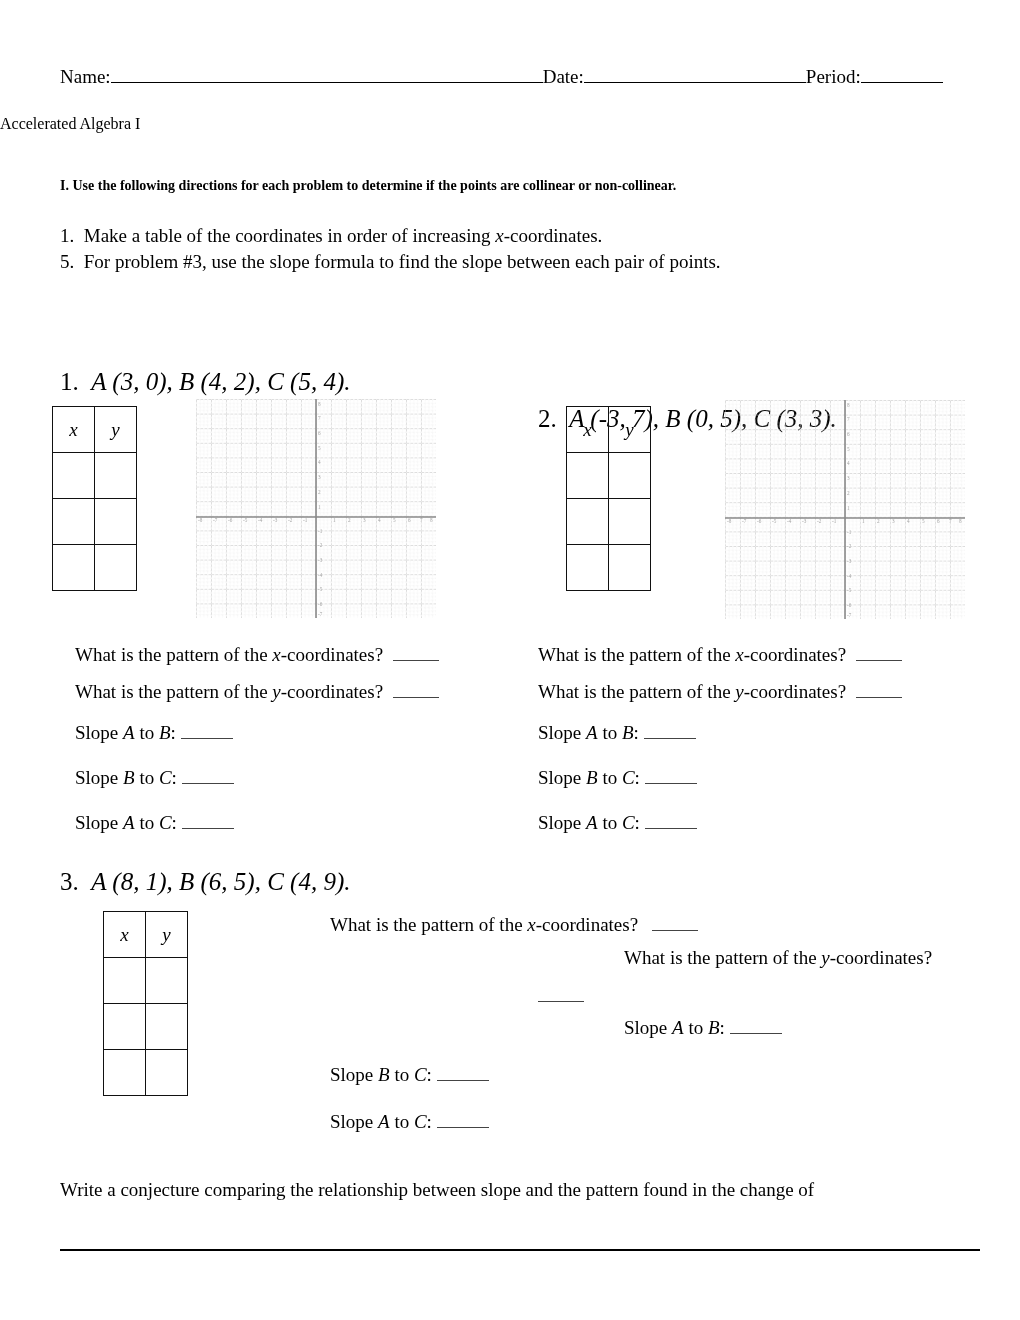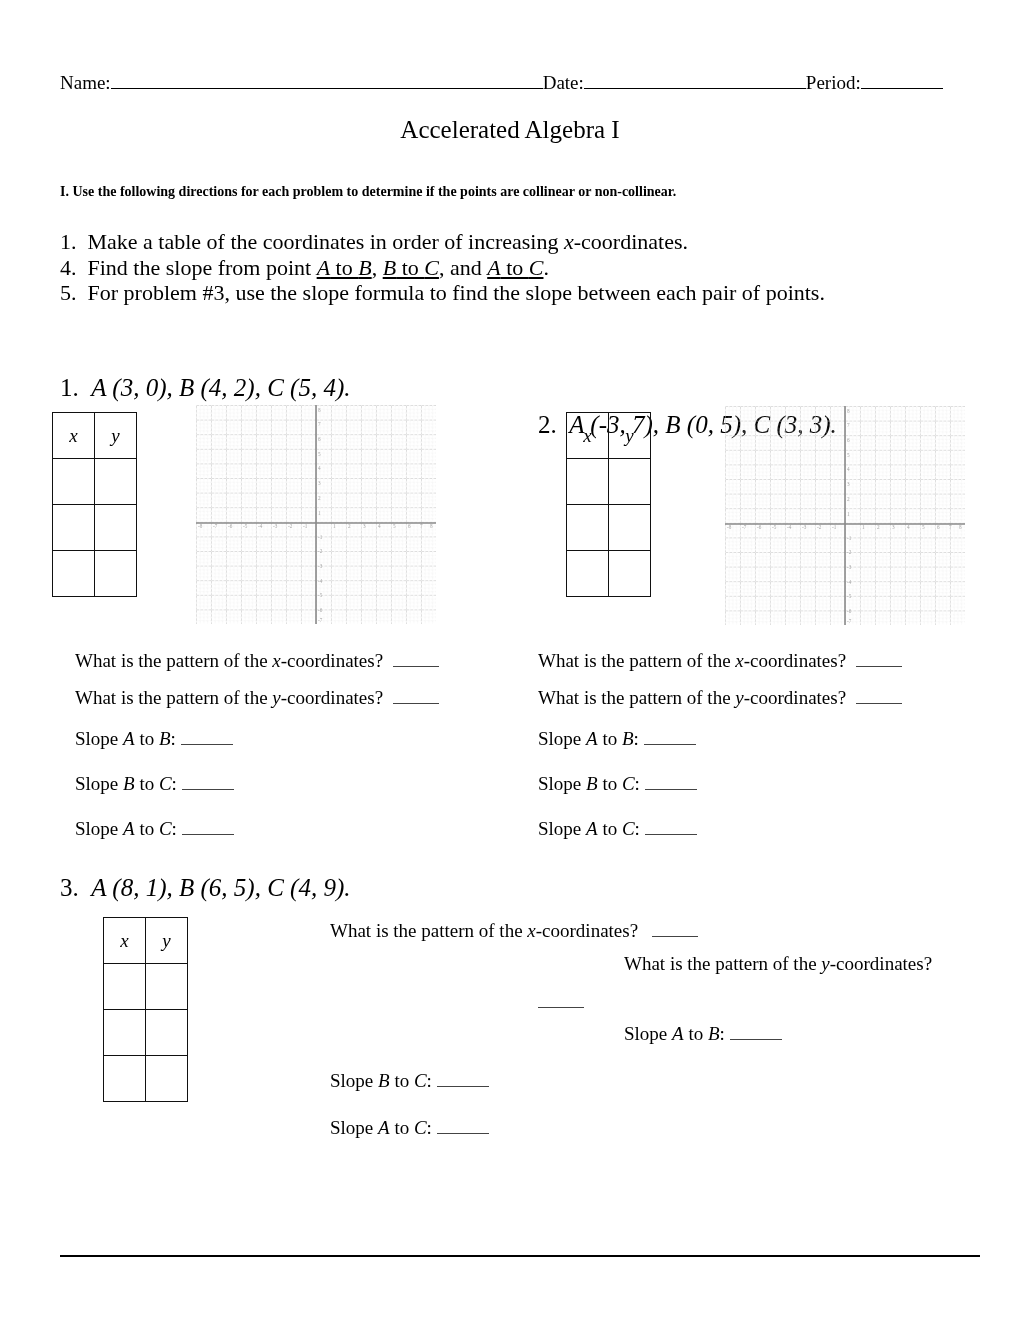--- a/index.html
+++ b/index.html
@@ -10,21 +10,21 @@
   body {
     width: 1020px;
     height: 1320px;
     position: relative;
     font-family: "Liberation Serif", "DejaVu Serif", serif;
     color: #000000;
     overflow: hidden;
   }
   .page {
     position: absolute;
-    left: 0; top: 12px;
+    left: 0; top: 6px;
     width: 1020px;
     height: 1124px;
   }
 
   
   .idline {
     position: absolute;
     left: 60px;
     top: 58px;
     width: 905px;
@@ -40,41 +40,41 @@
   .rule-name { width: 432px; }
   .rule-date { width: 222px; }
   .rule-period { width: 82px; }
 
   
   .title-block {
     position: absolute;
     top: 106px;
     left: 0;
     width: 1020px;
-    text-align: center;
-    font-size: 25px;
+    text-align: left;
+    font-size: 16px;
     line-height: 24px;
   }
 
   
   .sect-head {
     position: absolute;
     left: 60px;
     top: 172px;
     font-size: 14px;
     font-weight: bold;
     white-space: nowrap;
   }
 
   
   .directions {
     position: absolute;
     left: 60px;
     top: 217px;
-    font-size: 22px;
+    font-size: 19px;
     line-height: 25.5px;
     width: 920px;
   }
   .directions div { white-space: nowrap; }
   .u { text-decoration: underline; }
   i.v { font-style: italic; }
 
   
   .prob-head {
     position: absolute;
@@ -185,21 +185,20 @@
   </div>
 
   <div class="title-block">
     <div>Accelerated Algebra I</div>
   </div>
 
   <div class="sect-head">I.  Use the following directions for each problem to determine if the points are collinear or non-collinear.</div>
 
   <div class="directions">
     <div>1.&nbsp; Make a table of the coordinates in order of increasing <i class="v">x</i>-coordinates.</div>
-    <div>4.&nbsp; Find the slope from point <span class="u"><i class="v">A</i> to <i class="v">B</i></span>, <span class="u"><i class="v">B</i> to <i class="v">C</i></span>, and <span class="u"><i class="v">A</i> to <i class="v">C</i></span>.</div>
     <div>5.&nbsp; For problem #3, use the slope formula to find the slope between each pair of points.</div>
   </div>
 
   <div class="prob-head" id="prob1-head">
     <span>1.</span>&nbsp;
     <i class="v">A (3, 0), B (4, 2), C (5, 4).</i>
   </div>
 
   <div class="prob-head" id="prob2-head">
     <span>2.</span>&nbsp;
@@ -391,16 +390,17 @@
     </table>
 
   <div class="p3" id="p3-qx">What is the pattern of the <i class="v">x</i>-coordinates?&nbsp;&nbsp; <span class="blank blank-sm"></span></div>
   <div class="p3" id="p3-qy">What is the pattern of the <i class="v">y</i>-coordinates?</div>
   <div class="p3" id="p3-qy-blank"><span class="blank blank-sm"></span></div>
   <div class="p3" id="p3-sab">Slope <i class="v">A</i> to <i class="v">B</i>: <span class="blank blank-md"></span></div>
   <div class="p3" id="p3-sbc">Slope <i class="v">B</i> to <i class="v">C</i>: <span class="blank blank-md"></span></div>
   <div class="p3" id="p3-sac">Slope <i class="v">A</i> to <i class="v">C</i>: <span class="blank blank-md"></span></div>
 
   <div class="conj">
+    <div class="l1">Write a conjecture comparing the relationship between slope and the pattern found in the change of</div>
   </div>
   <div class="conj-rule-2"></div>
 
 </div>
 
 </body></html>

